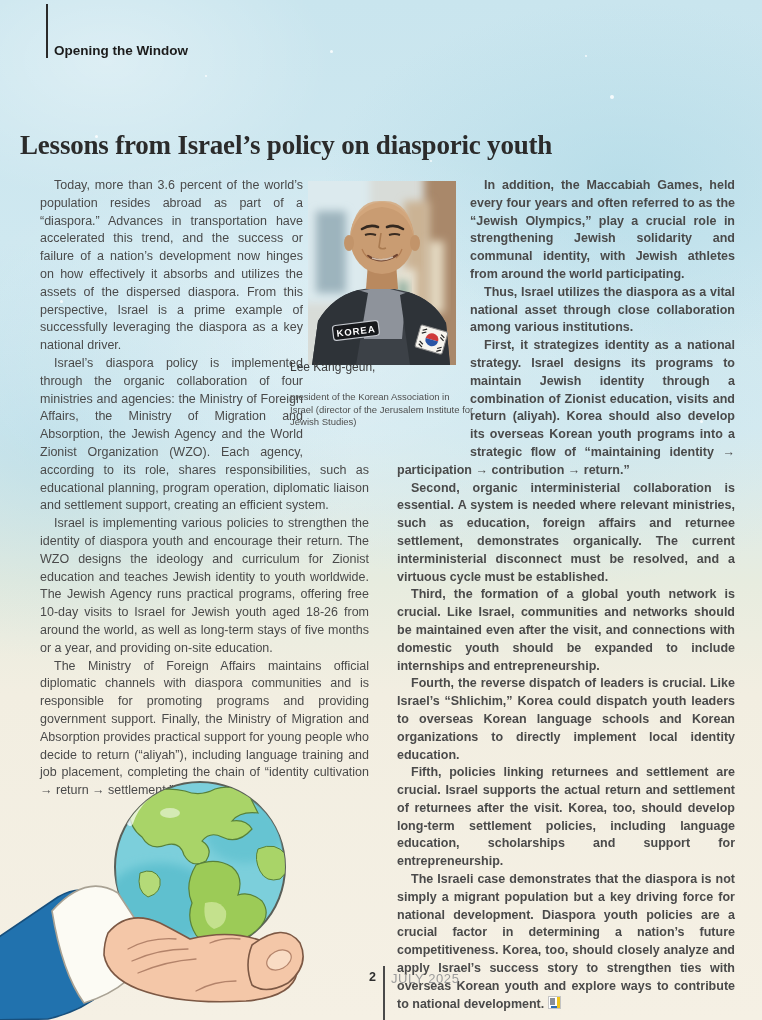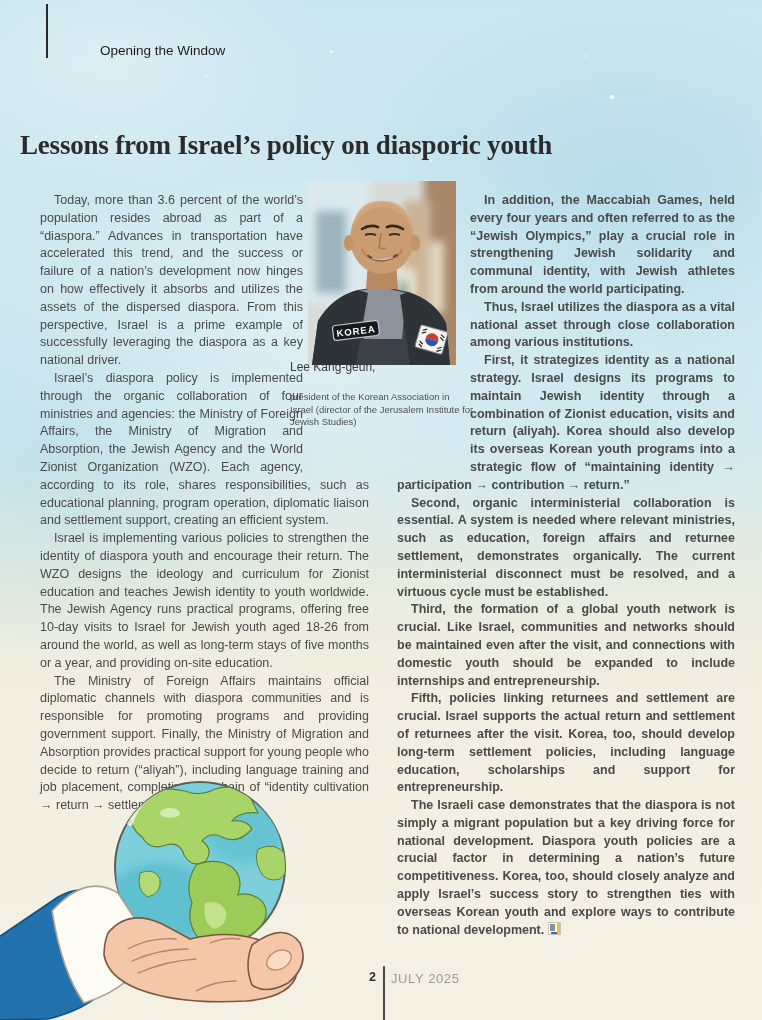--- a/index.html
+++ b/index.html
@@ -9,24 +9,24 @@
     background:
       radial-gradient(ellipse 320px 200px at 14% 6%, rgba(255,255,255,0.35), transparent 70%),
       radial-gradient(ellipse 430px 260px at 82% 18%, rgba(168,214,228,0.55), transparent 70%),
       radial-gradient(ellipse 520px 300px at 42% 34%, rgba(255,255,255,0.30), transparent 72%),
       radial-gradient(ellipse 420px 300px at 8% 44%, rgba(163,211,226,0.45), transparent 70%),
       radial-gradient(ellipse 500px 260px at 70% 40%, rgba(186,223,233,0.40), transparent 70%),
       linear-gradient(180deg,#c9e5ee 0%,#cfe8f0 24%,#d7ebf1 42%,#e7ecdf 57%,#f2eee1 68%,#f5f0e4 100%);
   }
   .speck{position:absolute;background:rgba(255,255,255,0.85);border-radius:50%;}
   .kicker-line{position:absolute;left:46px;top:4px;width:2px;height:54px;background:#2a2a2a;}
-  .kicker{position:absolute;left:54px;top:43px;font-size:13.5px;font-weight:normal;color:#1c1c1c;margin-left:46px;}
+  .kicker{position:absolute;left:54px;top:43px;font-size:13.5px;font-weight:bold;color:#1c1c1c;}
   .title{position:absolute;left:20px;top:112px;width:690px;text-align:left;
     font-family:"Liberation Serif",serif;font-weight:bold;font-size:27px;color:#2b2b2b;letter-spacing:-0.2px;}
-  .col{position:absolute;top:192px;font-size:12.5px;line-height:17.8px;color:#4a4a4a;text-align:justify;}
+  .col{position:absolute;top:177px;font-size:12.5px;line-height:17.8px;color:#4a4a4a;text-align:justify;}
   .col p{margin:0;text-indent:14px;}
   .left-col{left:40px;width:329px;}
   .right-col{left:397px;width:338px;font-weight:bold;}
   .spacer-r{float:right;width:66px;height:267px;}
   .spacer-l{float:left;width:73px;height:268px;}
   .photo-fig{position:absolute;left:308px;top:181px;width:148px;}
   .photo-fig svg{display:block;}
   .caption{position:absolute;left:290px;top:360px;width:184px;text-align:left;color:#3f3f3f;}
   .caption .cap-name{font-size:12px;line-height:15px;color:#3a3a3a;}
   .caption .cap-desc{font-size:9.5px;line-height:12.5px;color:#4f4f4f;margin-top:16px;}
@@ -131,20 +131,21 @@
 </figcaption>
 
 <div class="col right-col">
   <div class="spacer-l"></div>
   <div>
       <p class="para">In addition, the Maccabiah Games, held every four years and often referred to as the “Jewish Olympics,” play a crucial role in strengthening Jewish solidarity and communal identity, with Jewish athletes from around the world participating.</p>
       <p class="para">Thus, Israel utilizes the diaspora as a vital national asset through close collaboration among various institutions.</p>
       <p class="para">First, it strategizes identity as a national strategy. Israel designs its programs to maintain Jewish identity through a combination of Zionist education, visits and return (aliyah). Korea should also develop its overseas Korean youth programs into a strategic flow of “maintaining identity → participation → contribution → return.”</p>
       <p class="para">Second, organic interministerial collaboration is essential. A system is needed where relevant ministries, such as education, foreign affairs and returnee settlement, demonstrates organically. The current interministerial disconnect must be resolved, and a virtuous cycle must be established.</p>
       <p class="para">Third, the formation of a global youth network is crucial. Like Israel, communities and networks should be maintained even after the visit, and connections with domestic youth should be expanded to include internships and entrepreneurship.</p>
+      <p class="para">Fourth, the reverse dispatch of leaders is crucial. Like Israel’s “Shlichim,” Korea could dispatch youth leaders to overseas Korean language schools and Korean organizations to directly implement local identity education.</p>
       <p class="para">Fifth, policies linking returnees and settlement are crucial. Israel supports the actual return and settlement of returnees after the visit. Korea, too, should develop long-term settlement policies, including language education, scholarships and support for entrepreneurship.</p>
     </div>
   <p class="para"><span>The Israeli case demonstrates that the diaspora is not simply a migrant population but a key driving force for national development. Diaspora youth policies are a crucial factor in determining a nation’s future competitiveness. Korea, too, should closely analyze and apply Israel’s success story to strengthen ties with overseas Korean youth and explore ways to contribute to national development.</span><span class="endmark"><b></b><i></i><u></u></span></p>
 </div>
 
 <div class="globe-illo">
   <svg viewBox="0 0 315 267" width="315" height="267">
     <defs>
       <clipPath id="gclip">
           <circle cx="200" cy="114" r="85"></circle>

